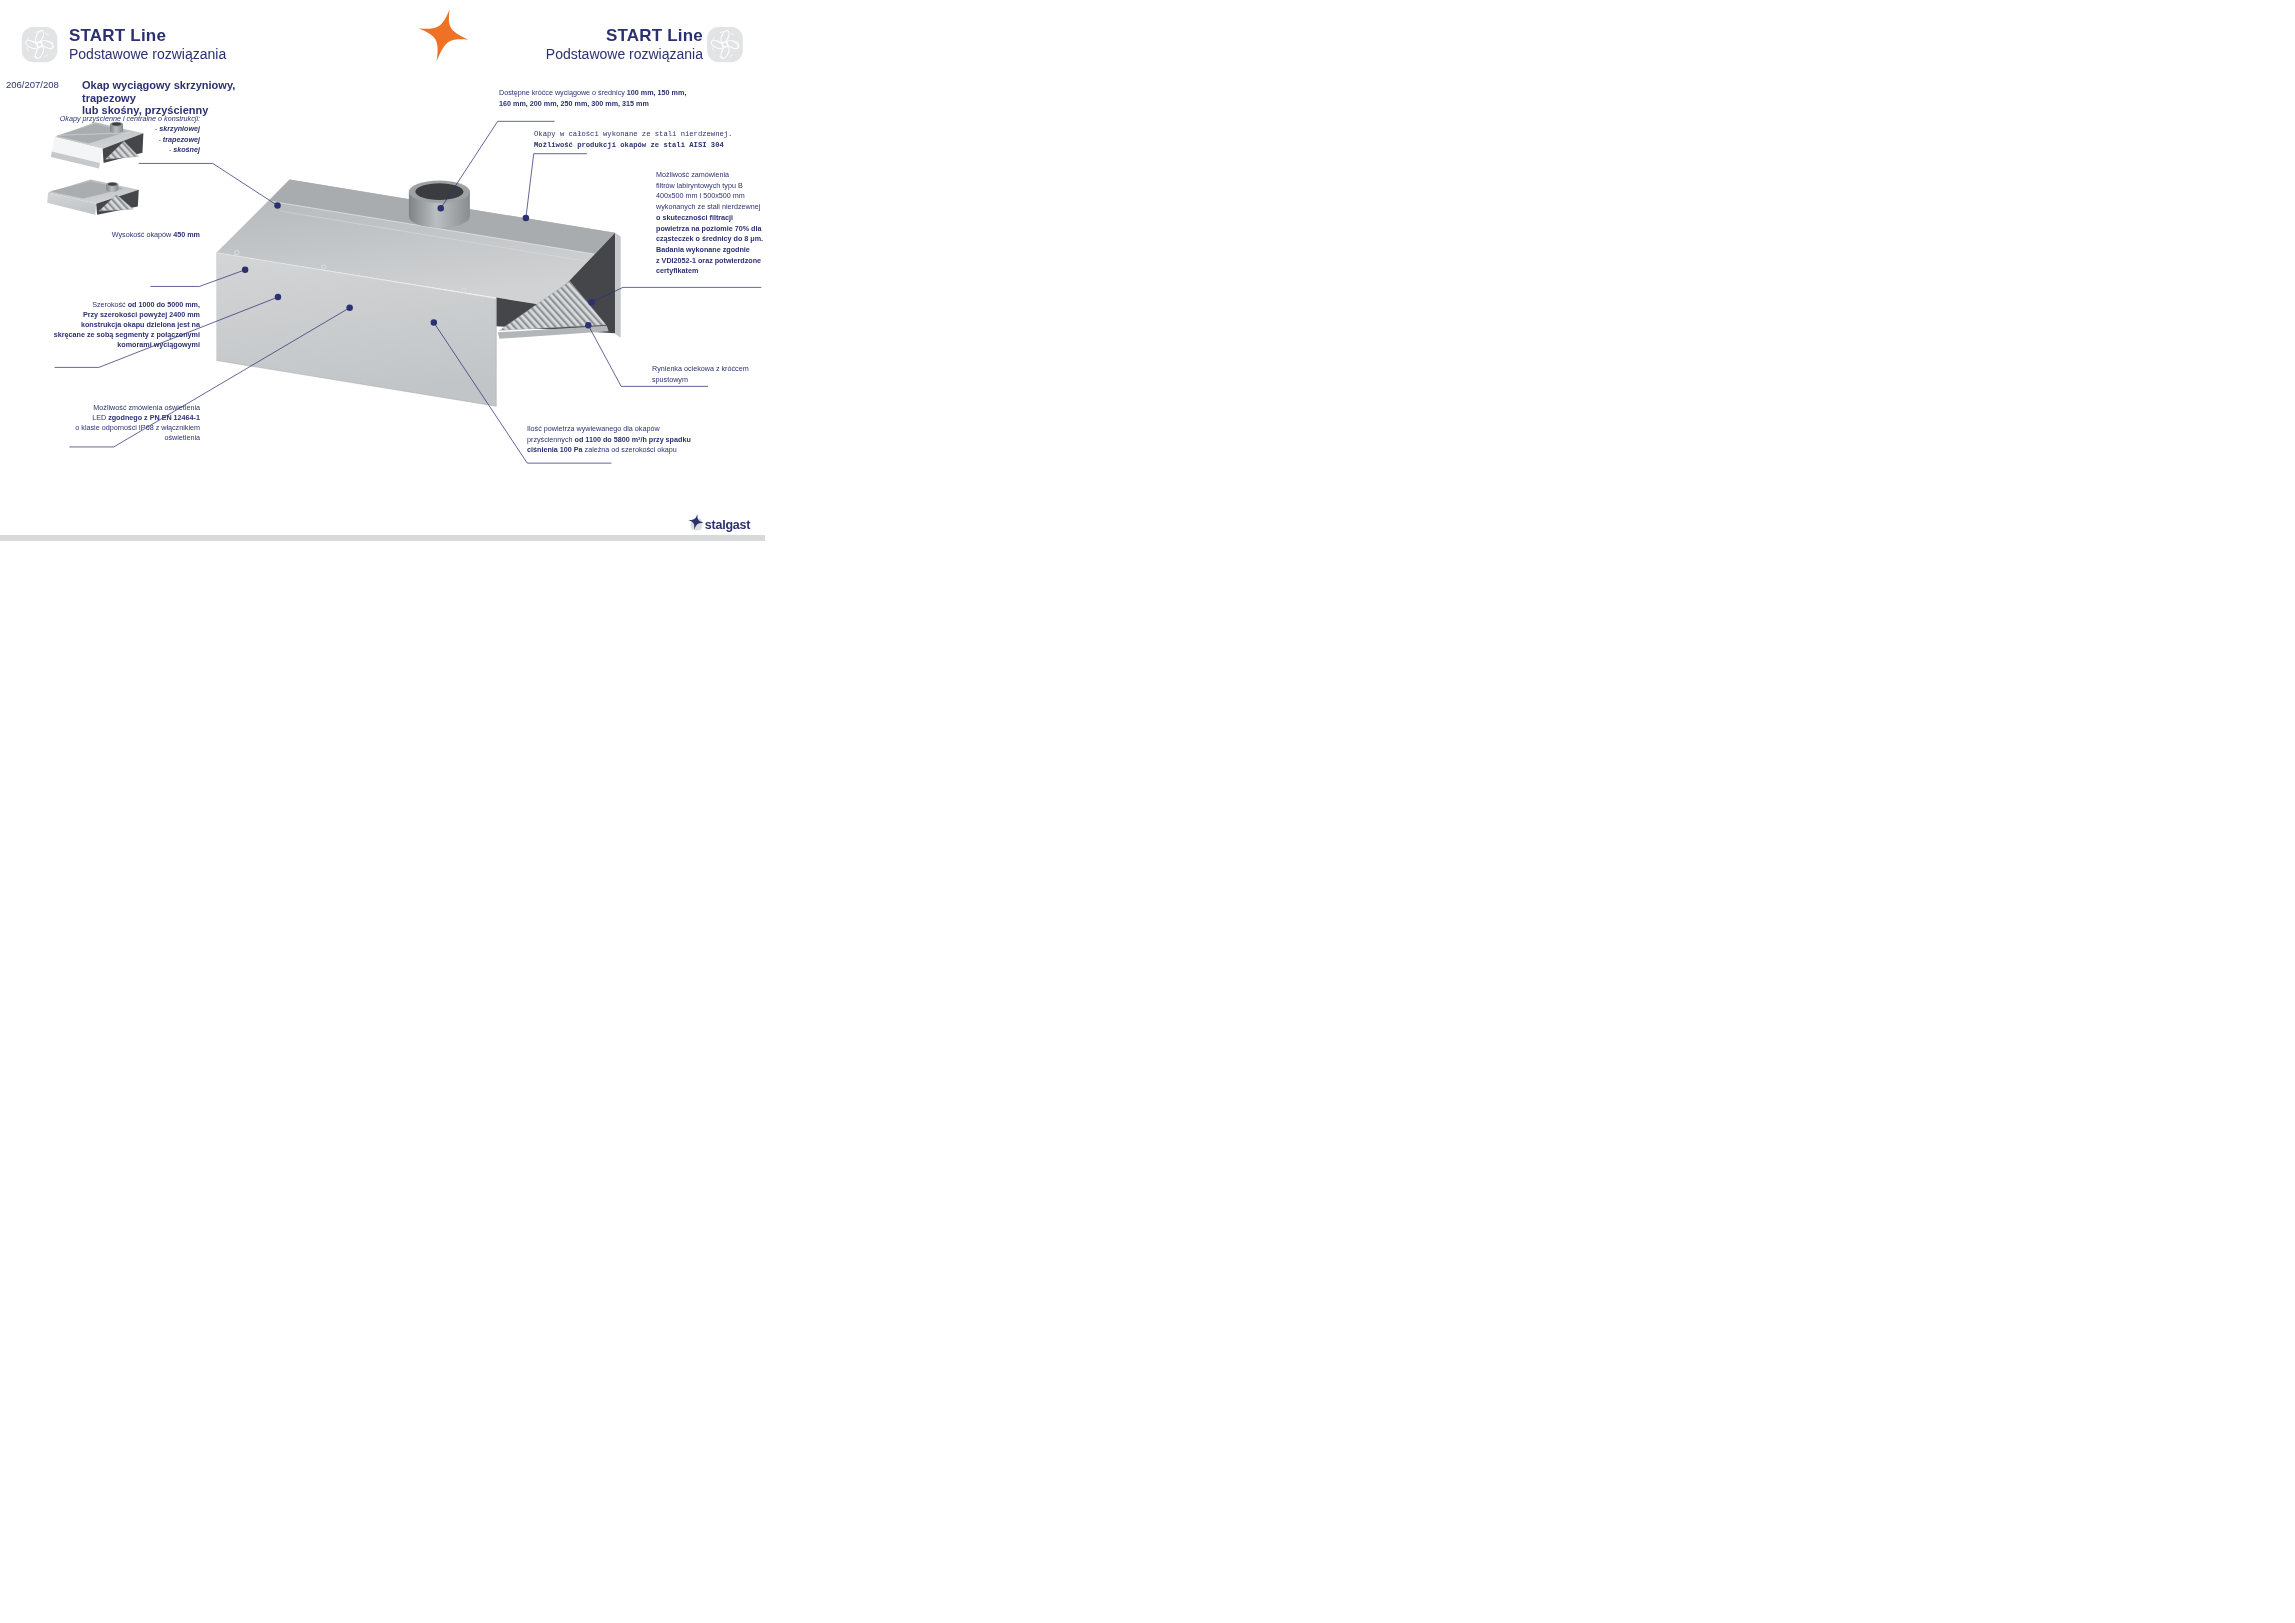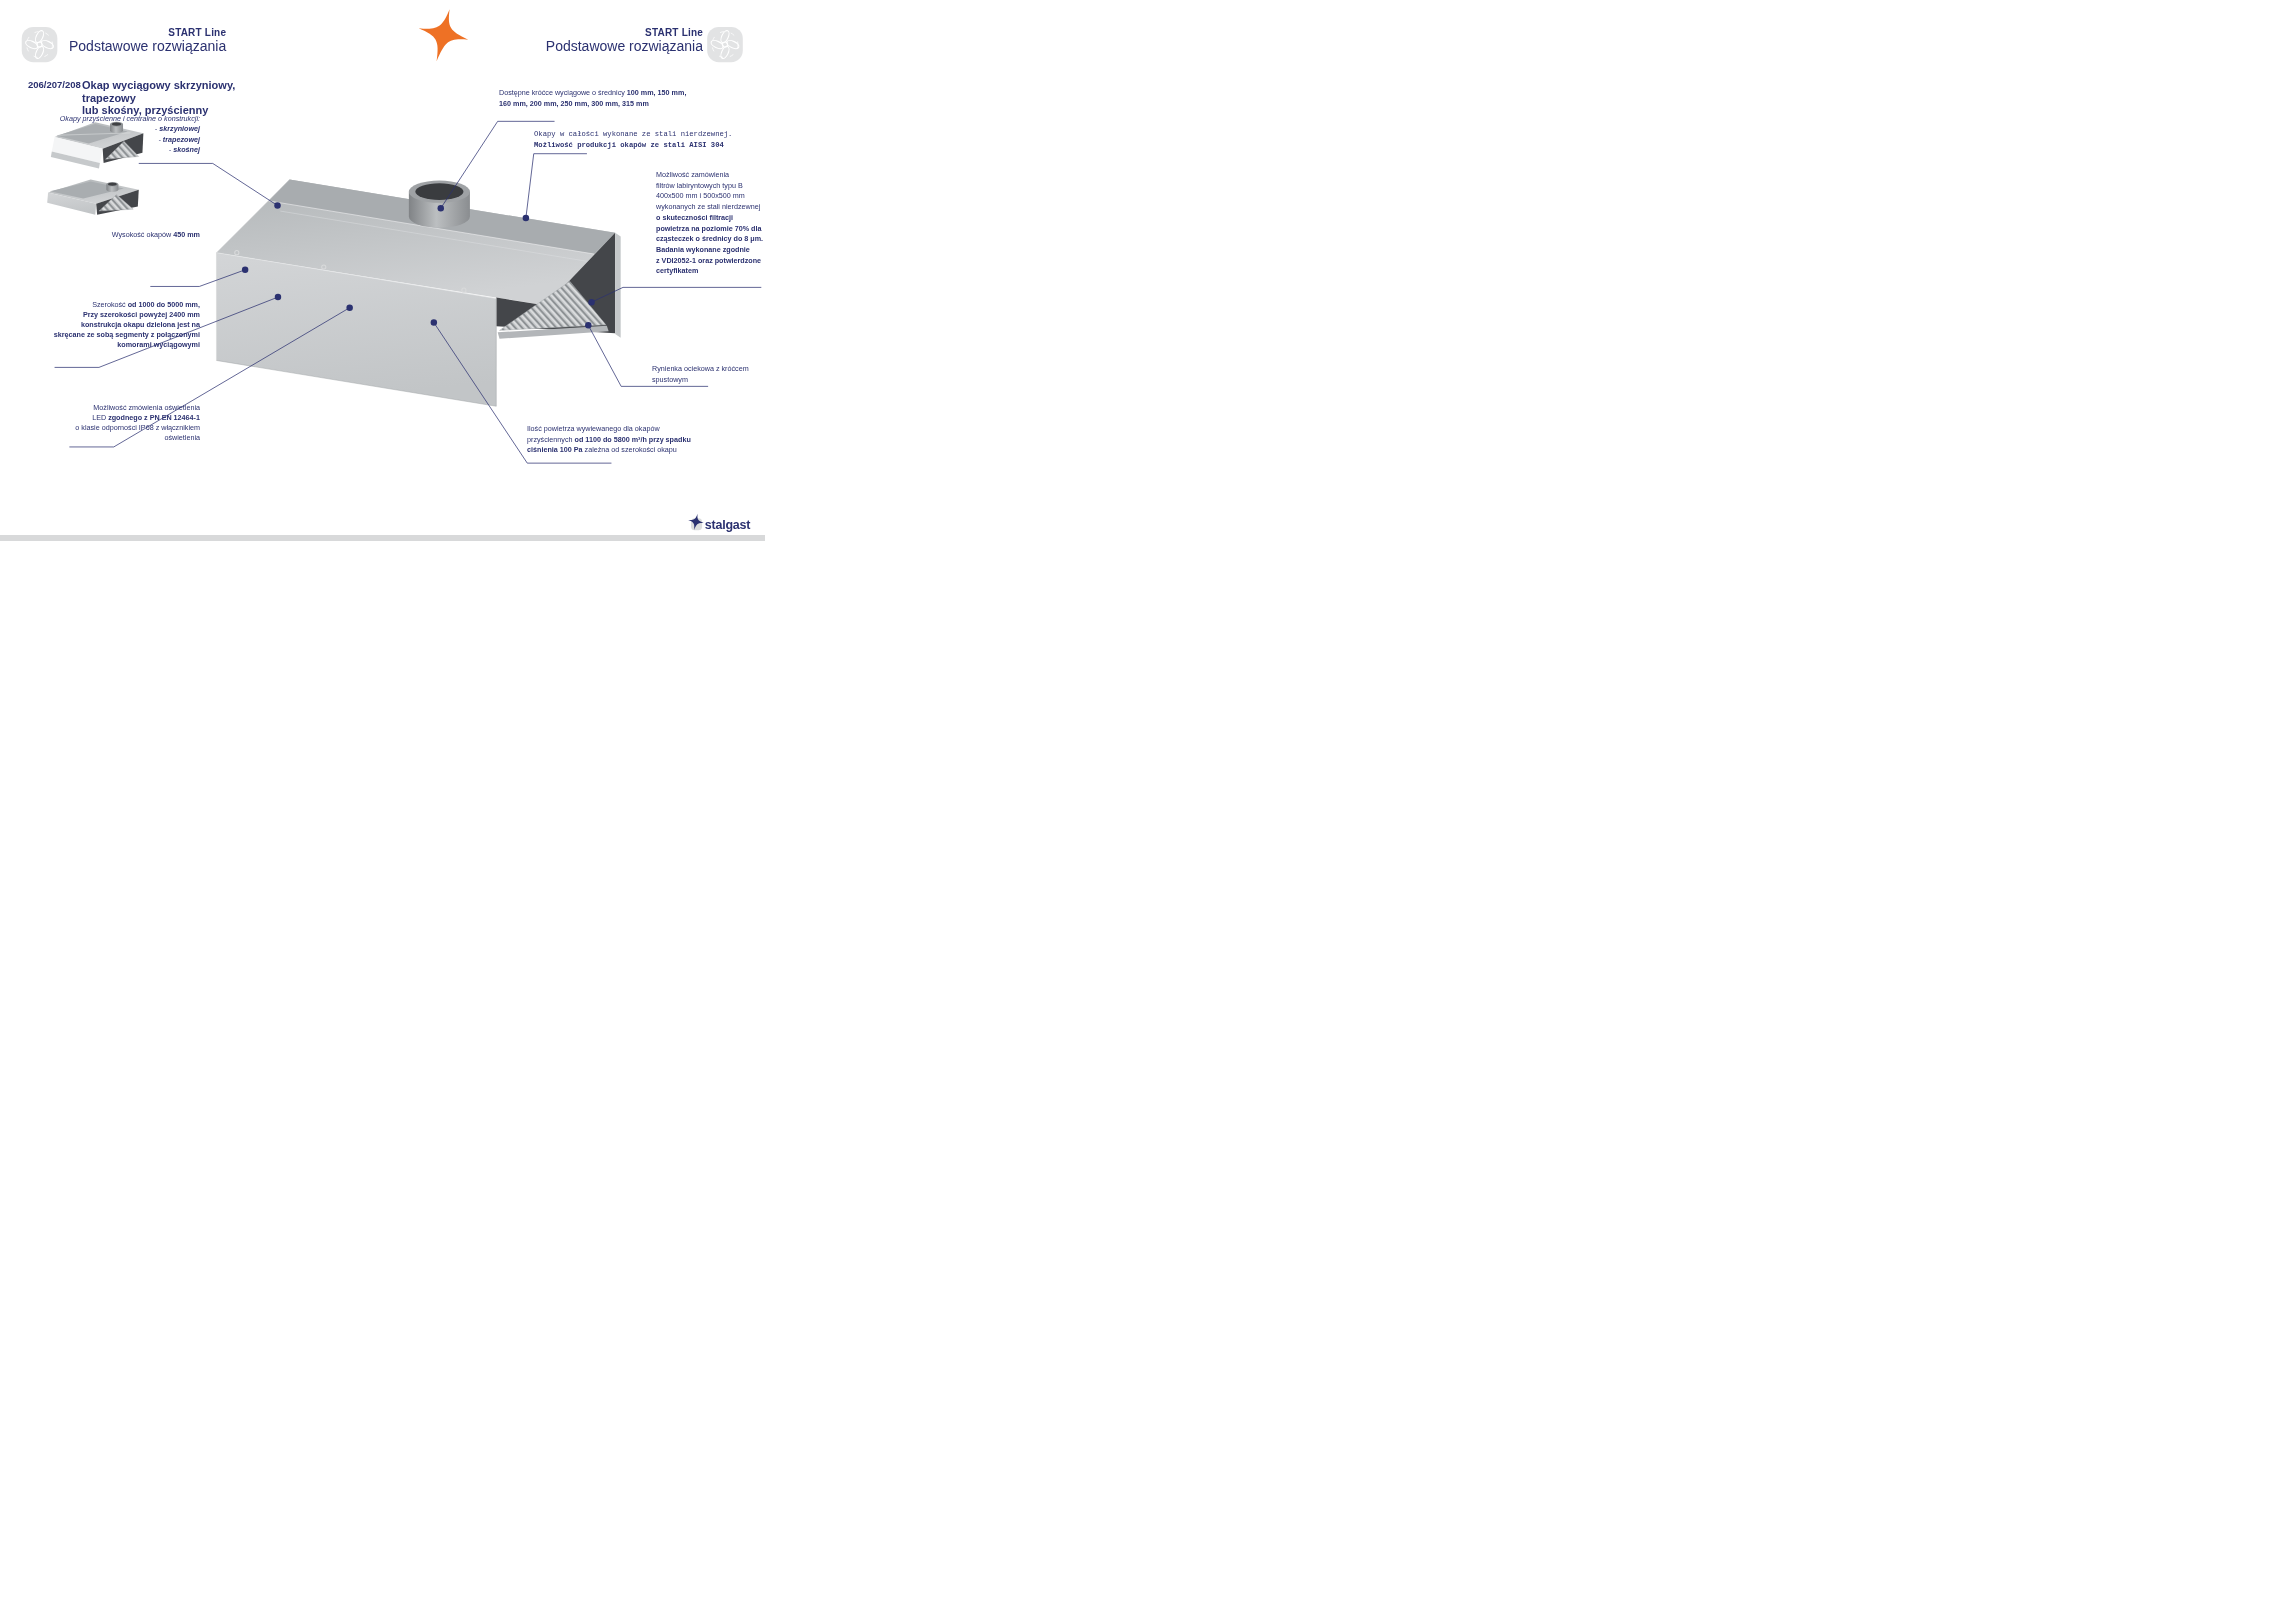--- a/index.html
+++ b/index.html
@@ -2,26 +2,26 @@
 <html lang="pl" style="font-size:7.4px"><head>
 <meta charset="utf-8">
 <style>
   html,body{margin:0;padding:0;background:#ffffff;}
   body{width:765px;height:541px;position:relative;overflow:hidden;
        font-family:"Liberation Sans", sans-serif;color:#2b3170;}
   .abs{position:absolute;}
   b,.b{font-weight:700;}
   
   .hdr{top:27px;}
-  .hdr .title{font-size:10px;font-weight:700;letter-spacing:0.2px;line-height:1.1;text-align:right;}
+  .hdr .title{font-size:17px;font-weight:700;letter-spacing:0.2px;line-height:1.1;}
   .hdr .subtitle{font-size:14px;margin-top:0;}
   #hdr-left{left:69px;}
   #hdr-right{right:62px;text-align:right;}
   
-  #prod-code{left:28px;top:79px;font-size:9.5px;font-weight:700;}
+  #prod-code{left:6px;top:79px;font-size:9.5px;font-weight:400;}
   #prod-title{left:82px;top:79px;width:208px;
               font-size:11px;font-weight:700;line-height:12.5px;}
   
   .blk{font-size:7.2px;line-height:10.4px;}
   .blk.r{text-align:right;}
   #b-konstrukcja{right:565px;top:114px;width:194px;font-style:italic;}
   #b-wysokosc{right:565px;top:230px;width:194px;}
   #b-szerokosc{right:565px;top:300px;width:204px;line-height:10px;}
   #b-led{right:565px;top:403px;width:194px;line-height:10px;}
   #b-dostepne{left:499px;top:88px;width:222px;line-height:10.6px;}

